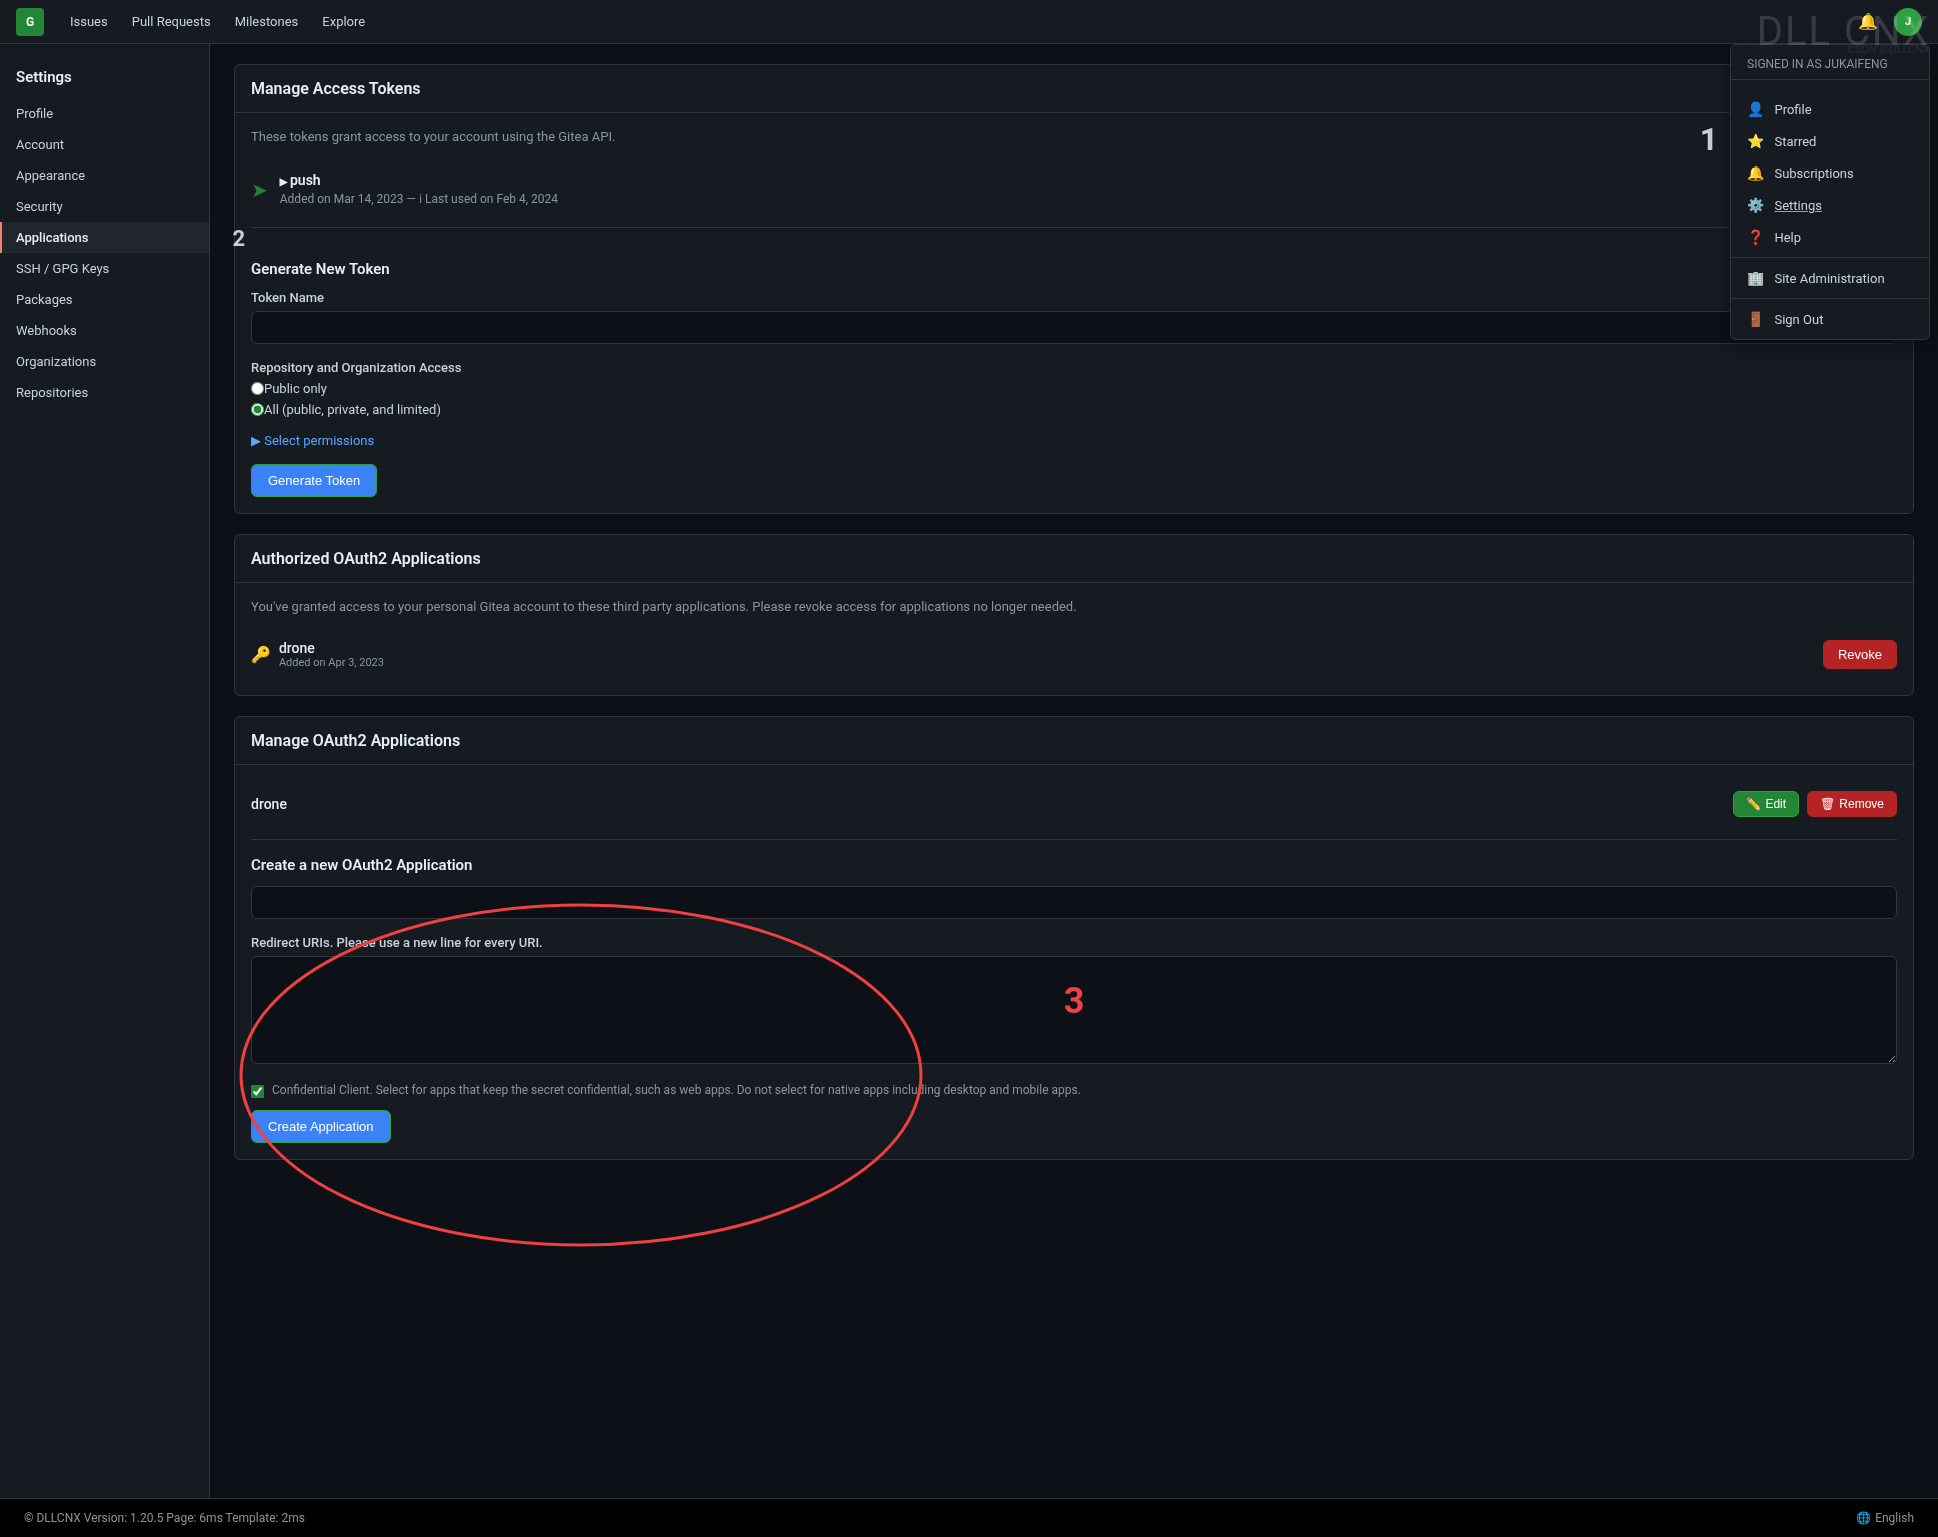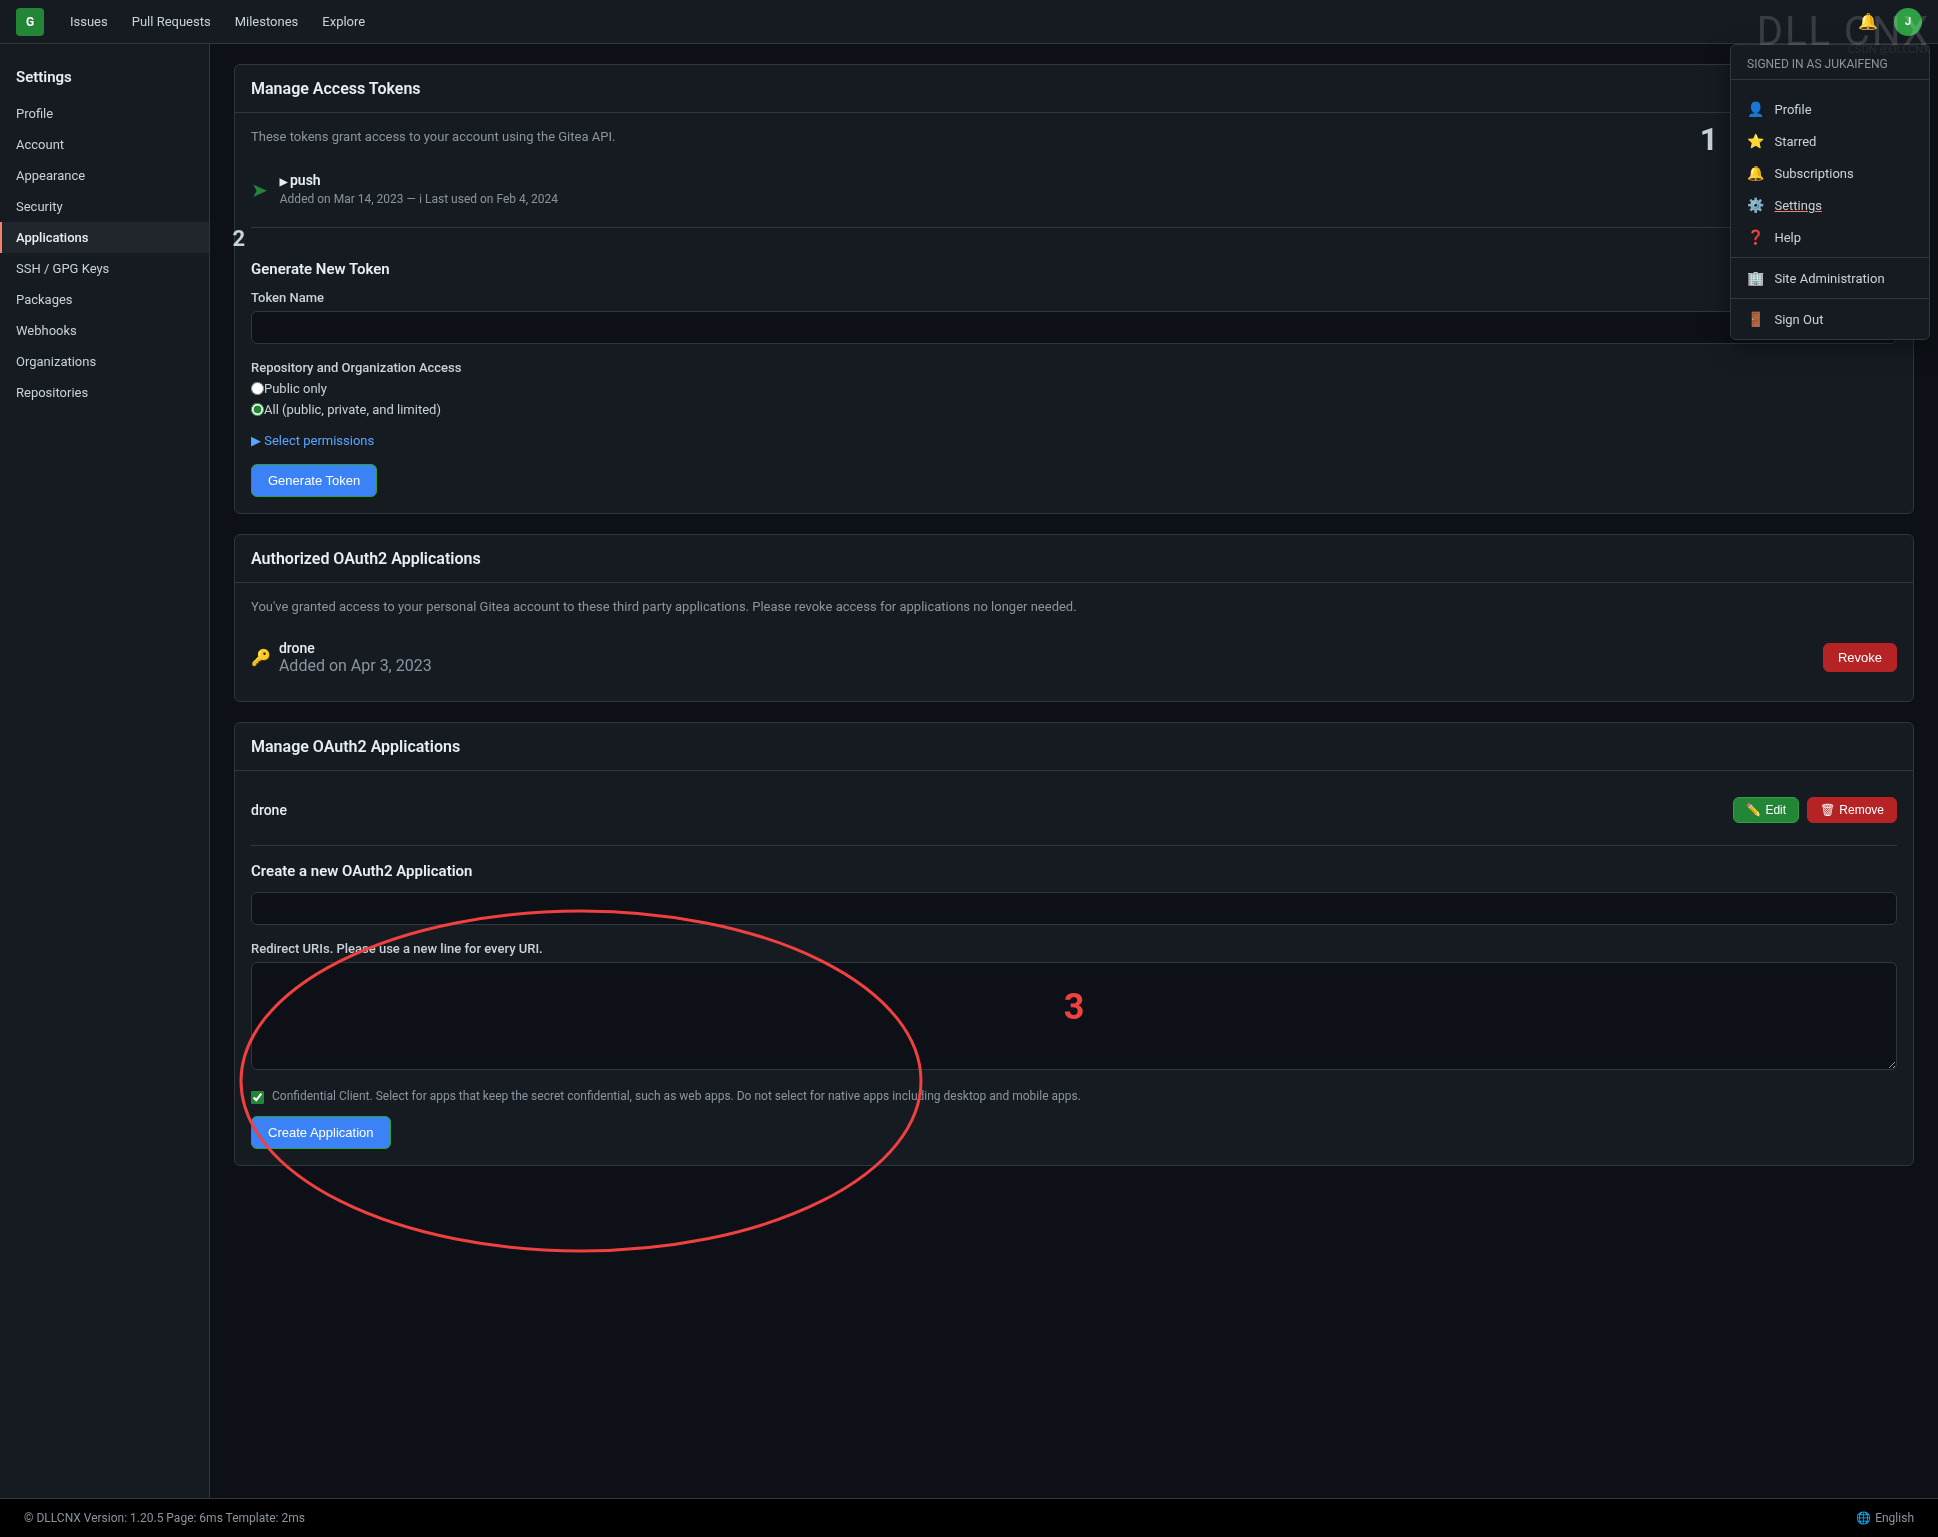--- a/index.html
+++ b/index.html
@@ -304,21 +304,21 @@
       display: flex;
       align-items: center;
       justify-content: space-between;
       padding: 10px 0;
     }
     .oauth-app-name {
       font-weight: 500;
       color: #e6edf3;
     }
     .oauth-app-added {
-      font-size: 16px;
+      font-size: 11px;
       color: #8b949e;
     }
     .oauth-app-meta {
       display: flex; align-items: center; gap: 8px;
     }
     .key-icon { color: #8b949e; font-size: 16px; }
     .oauth-btns { display: flex; gap: 8px; }
 
     
     .checkbox-row {

